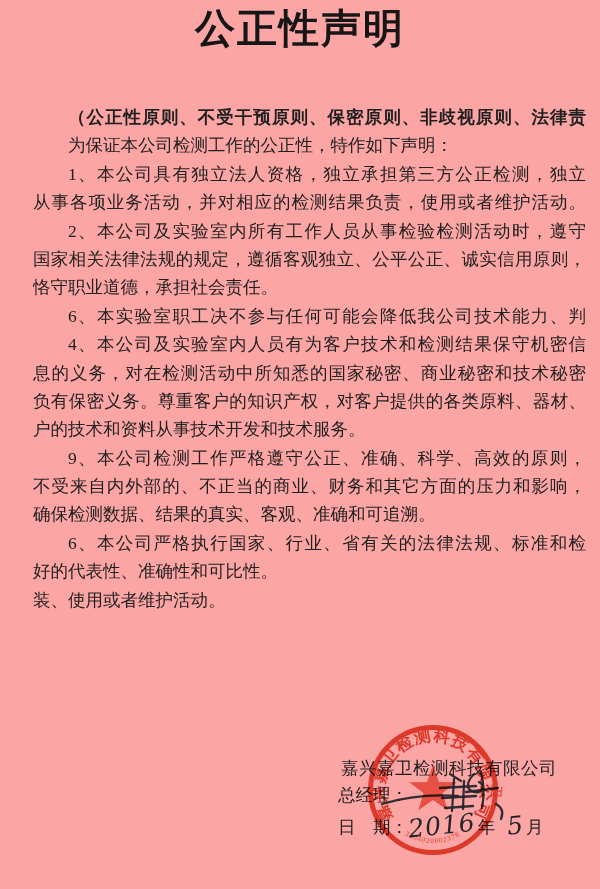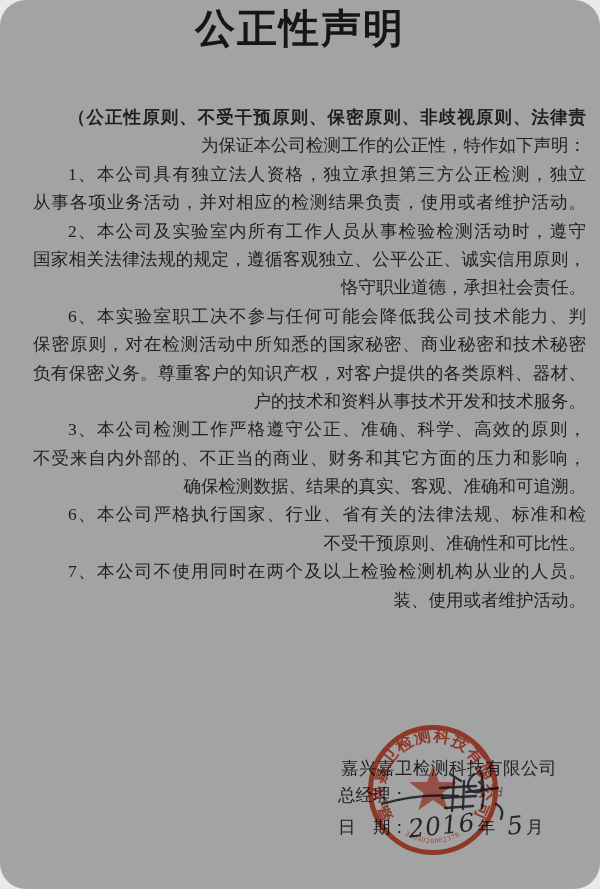--- a/index.html
+++ b/index.html
@@ -1,44 +1,42 @@
 <!DOCTYPE html>
 <html><head>
 <meta charset="utf-8">
 <style>
   html,body{margin:0;padding:0;background:#e9e9e7;}
   .page{
     position:relative;
     width:600px;height:889px;
     margin:0 auto;
-    background:#a3a3a3;
+    background:#fca5a5;
     overflow:hidden;
     font-family:"Liberation Serif","DejaVu Serif",serif;
     color:#1f1f1f;
-    border-radius:26px;
   }
   .doc-title{
     position:absolute;top:0;left:0;right:0;
     margin:0;
     text-align:center;
     font-size:40px;line-height:58px;
     font-weight:bold;
     letter-spacing:2px;
     color:#161616;
   }
   .body-lines{
     position:absolute;
     left:33px;top:103px;width:553px;
   }
   .line{
     height:28.4px;line-height:28.4px;
     font-size:17.5px;
     color:#1f1f1f;
     overflow:hidden;
-    text-align:right;
   }
   .line.justify{
     text-align:justify;
     text-align-last:justify;
     text-justify:inter-character;
   }
   .line.indent{padding-left:35px;}
   .line.bold{font-weight:bold;}
   .sig-company{
     position:absolute;left:341px;top:757px;
@@ -92,29 +90,29 @@
 
   <div class="body-lines" id="body-lines">
       <div class="line indent justify bold">（公正性原则、不受干预原则、保密原则、非歧视原则、法律责任）</div>
       <div class="line indent">为保证本公司检测工作的公正性，特作如下声明：</div>
       <div class="line indent justify">1、本公司具有独立法人资格，独立承担第三方公正检测，独立</div>
       <div class="line justify">从事各项业务活动，并对相应的检测结果负责，使用或者维护活动。</div>
       <div class="line indent justify">2、本公司及实验室内所有工作人员从事检验检测活动时，遵守</div>
       <div class="line justify">国家相关法律法规的规定，遵循客观独立、公平公正、诚实信用原则，</div>
       <div class="line">恪守职业道德，承担社会责任。</div>
       <div class="line indent justify">6、本实验室职工决不参与任何可能会降低我公司技术能力、判</div>
-      <div class="line justify">保密原则，对在检测活动中所知悉的国家秘密、商业秘密和技术秘密</div>
+      <div class="line indent justify">4、本公司及实验室内人员有为客户技术和检测结果保守机密信</div>
+      <div class="line justify">息的义务，对在检测活动中所知悉的国家秘密、商业秘密和技术秘密</div>
       <div class="line justify">负有保密义务。尊重客户的知识产权，对客户提供的各类原料、器材、</div>
       <div class="line">户的技术和资料从事技术开发和技术服务。</div>
-      <div class="line indent justify">3、本公司检测工作严格遵守公正、准确、科学、高效的原则，</div>
+      <div class="line indent justify">9、本公司检测工作严格遵守公正、准确、科学、高效的原则，</div>
       <div class="line justify">不受来自内外部的、不正当的商业、财务和其它方面的压力和影响，</div>
       <div class="line">确保检测数据、结果的真实、客观、准确和可追溯。</div>
       <div class="line indent justify">6、本公司严格执行国家、行业、省有关的法律法规、标准和检</div>
-      <div class="line">不受干预原则、准确性和可比性。</div>
-      <div class="line indent justify">7、本公司不使用同时在两个及以上检验检测机构从业的人员。</div>
+      <div class="line">好的代表性、准确性和可比性。</div>
       <div class="line">装、使用或者维护活动。</div>
     </div>
 
   <div class="sig-company">嘉兴嘉卫检测科技有限公司</div>
   <div class="sig-role">总经理：</div>
 
   <div class="sig-date">
     <span>日　期：</span><span class="hand year">2016</span><span>年</span><span class="hand month">5</span><span>月</span>
   </div>
 

